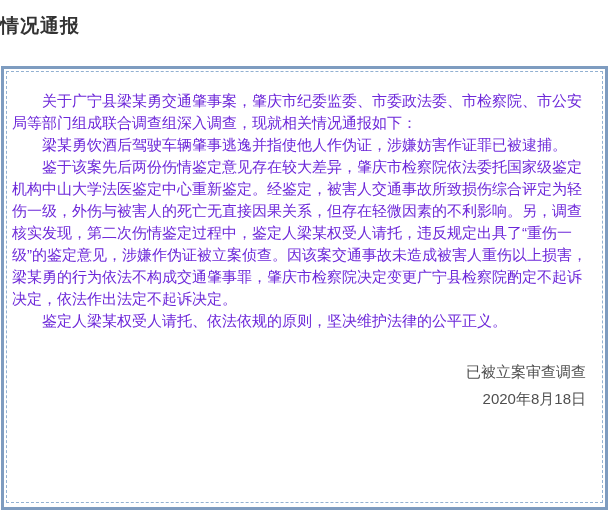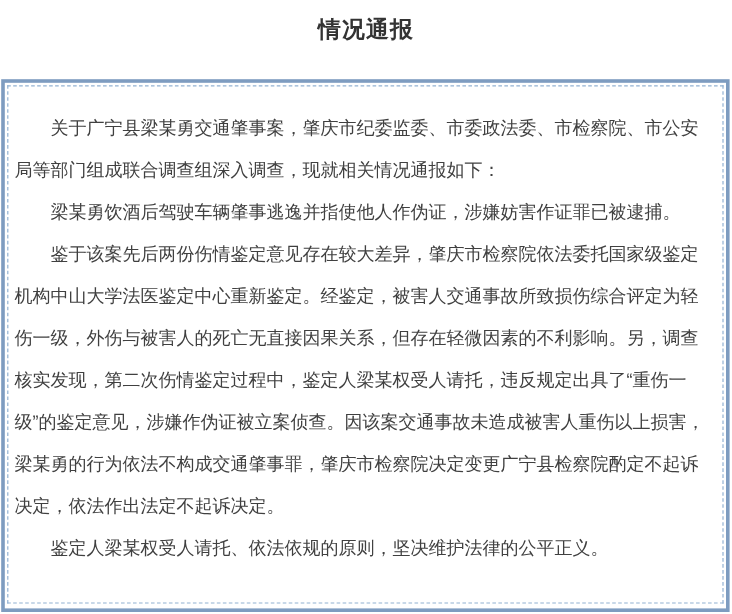--- a/index.html
+++ b/index.html
@@ -12,21 +12,21 @@
     width: 610px;
     height: 512px;
     background: #ffffff;
     overflow: hidden;
     font-family: "Liberation Sans", "DejaVu Sans", sans-serif;
   }
   .title {
     padding-top: 14px;
     height: 24px;
     line-height: 24px;
-    text-align: center;
+    text-align: left;
     font-size: 19px;
     font-weight: bold;
     color: #333333;
     letter-spacing: 1px;
   }
   .notice-box {
     box-sizing: border-box;
     margin: 28px 2px 0 1px;
     height: 444px;
     border: 3px solid #7e9cc0;
@@ -36,22 +36,22 @@
     box-sizing: border-box;
     margin: 2px;
     height: 432px;
     border: 1px dashed #92b1d2;
     padding: 18px 8px 8px 5px;
     overflow: hidden;
   }
   .notice-inner p {
     margin: 0;
     font-size: 15px;
-    line-height: 35px;
-    color: #404040;
+    line-height: 22px;
+    color: #6d28d9;
     text-indent: 2em;
     text-align: left;
     word-break: break-all;
   }
   .signature-block {
     margin-top: 26px;
     padding-right: 8px;
     text-align: right;
     font-size: 15px;
     line-height: 27px;
@@ -74,20 +74,20 @@
       <p>关于广宁县梁某勇交通肇事案，肇庆市纪委监委、市委政法委、市检察院、市公安局等部门组成联合调查组深入调查，现就相关情况通报如下：</p>
 
       <p>梁某勇饮酒后驾驶车辆肇事逃逸并指使他人作伪证，涉嫌妨害作证罪已被逮捕。</p>
 
       <p>鉴于该案先后两份伤情鉴定意见存在较大差异，肇庆市检察院依法委托国家级鉴定机构中山大学法医鉴定中心重新鉴定。经鉴定，被害人交通事故所致损伤综合评定为轻伤一级，外伤与被害人的死亡无直接因果关系，但存在轻微因素的不利影响。另，调查核实发现，第二次伤情鉴定过程中，鉴定人梁某权受人请托，违反规定出具了“重伤一级”的鉴定意见，涉嫌作伪证被立案侦查。因该案交通事故未造成被害人重伤以上损害，梁某勇的行为依法不构成交通肇事罪，肇庆市检察院决定变更广宁县检察院酌定不起诉决定，依法作出法定不起诉决定。</p>
 
 
       <p>鉴定人梁某权受人请托、依法依规的原则，坚决维护法律的公平正义。</p>
 
       <div class="signature-block">
-        <div>违反规定出具了</div>
+        <div>已被立案审查调查</div>
         <div>2020年8月18日</div>
       </div>
 
     </div>
   </div>
 
 </div>
 
 </body></html>

